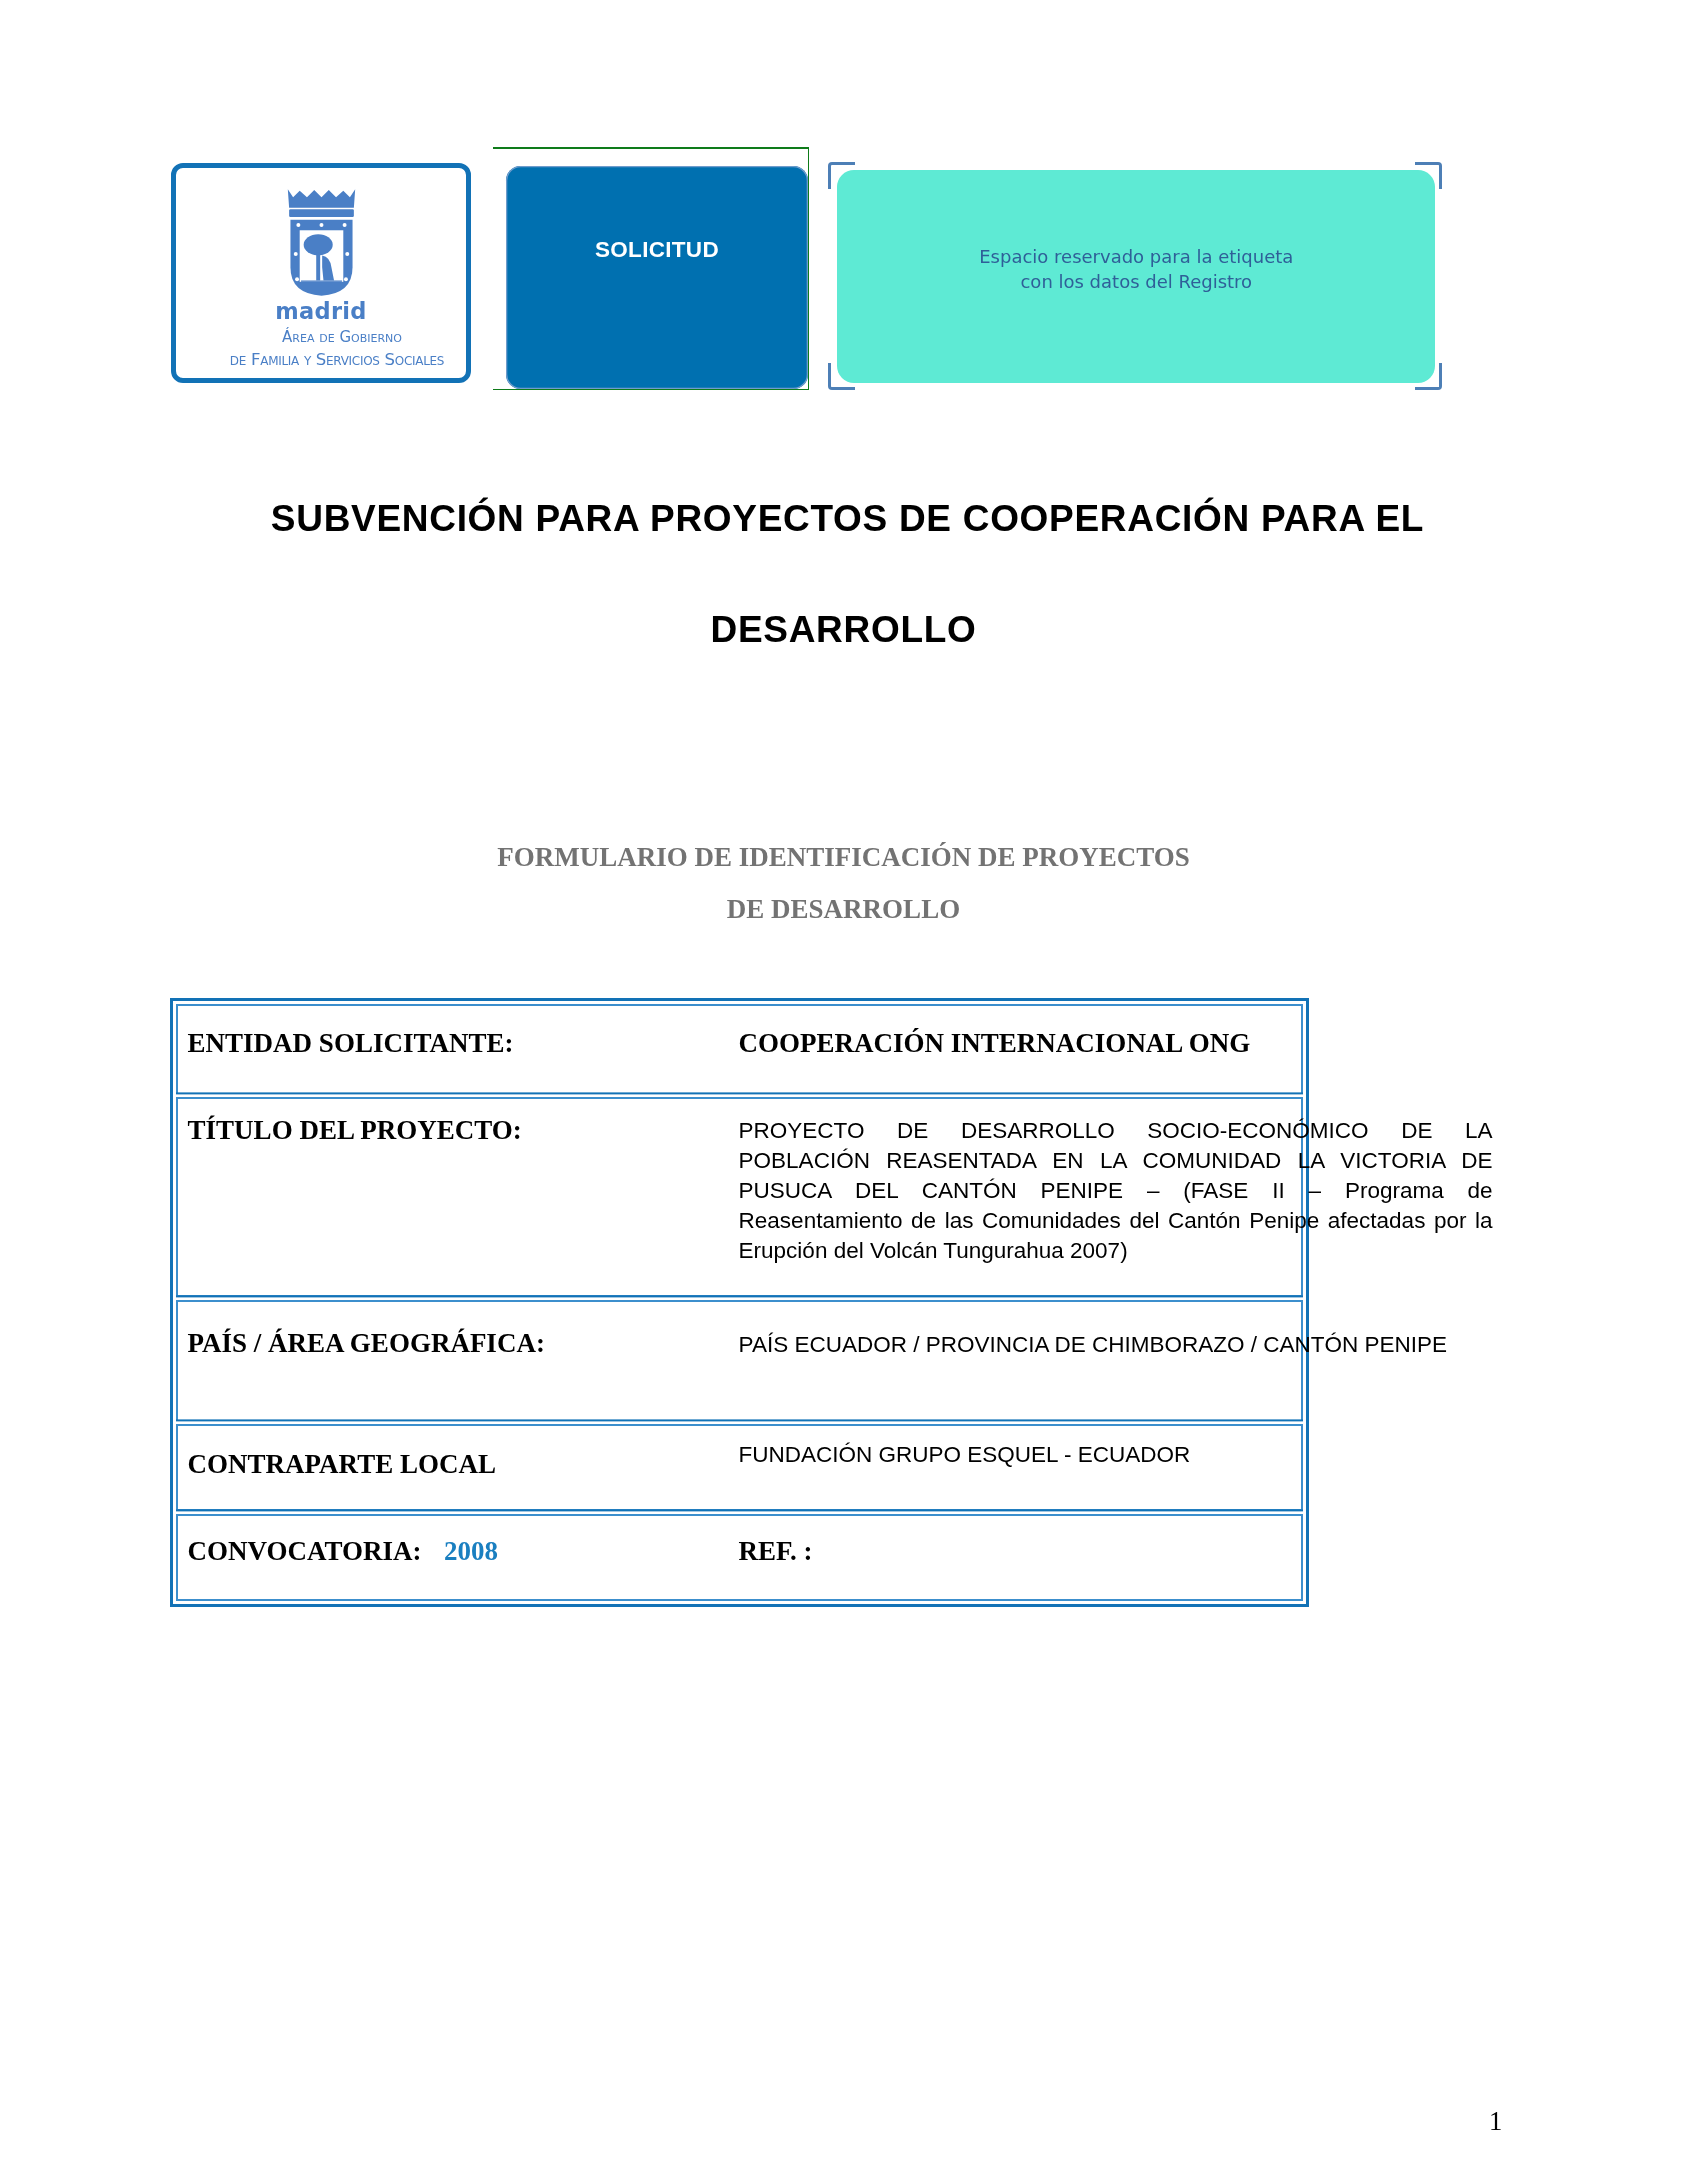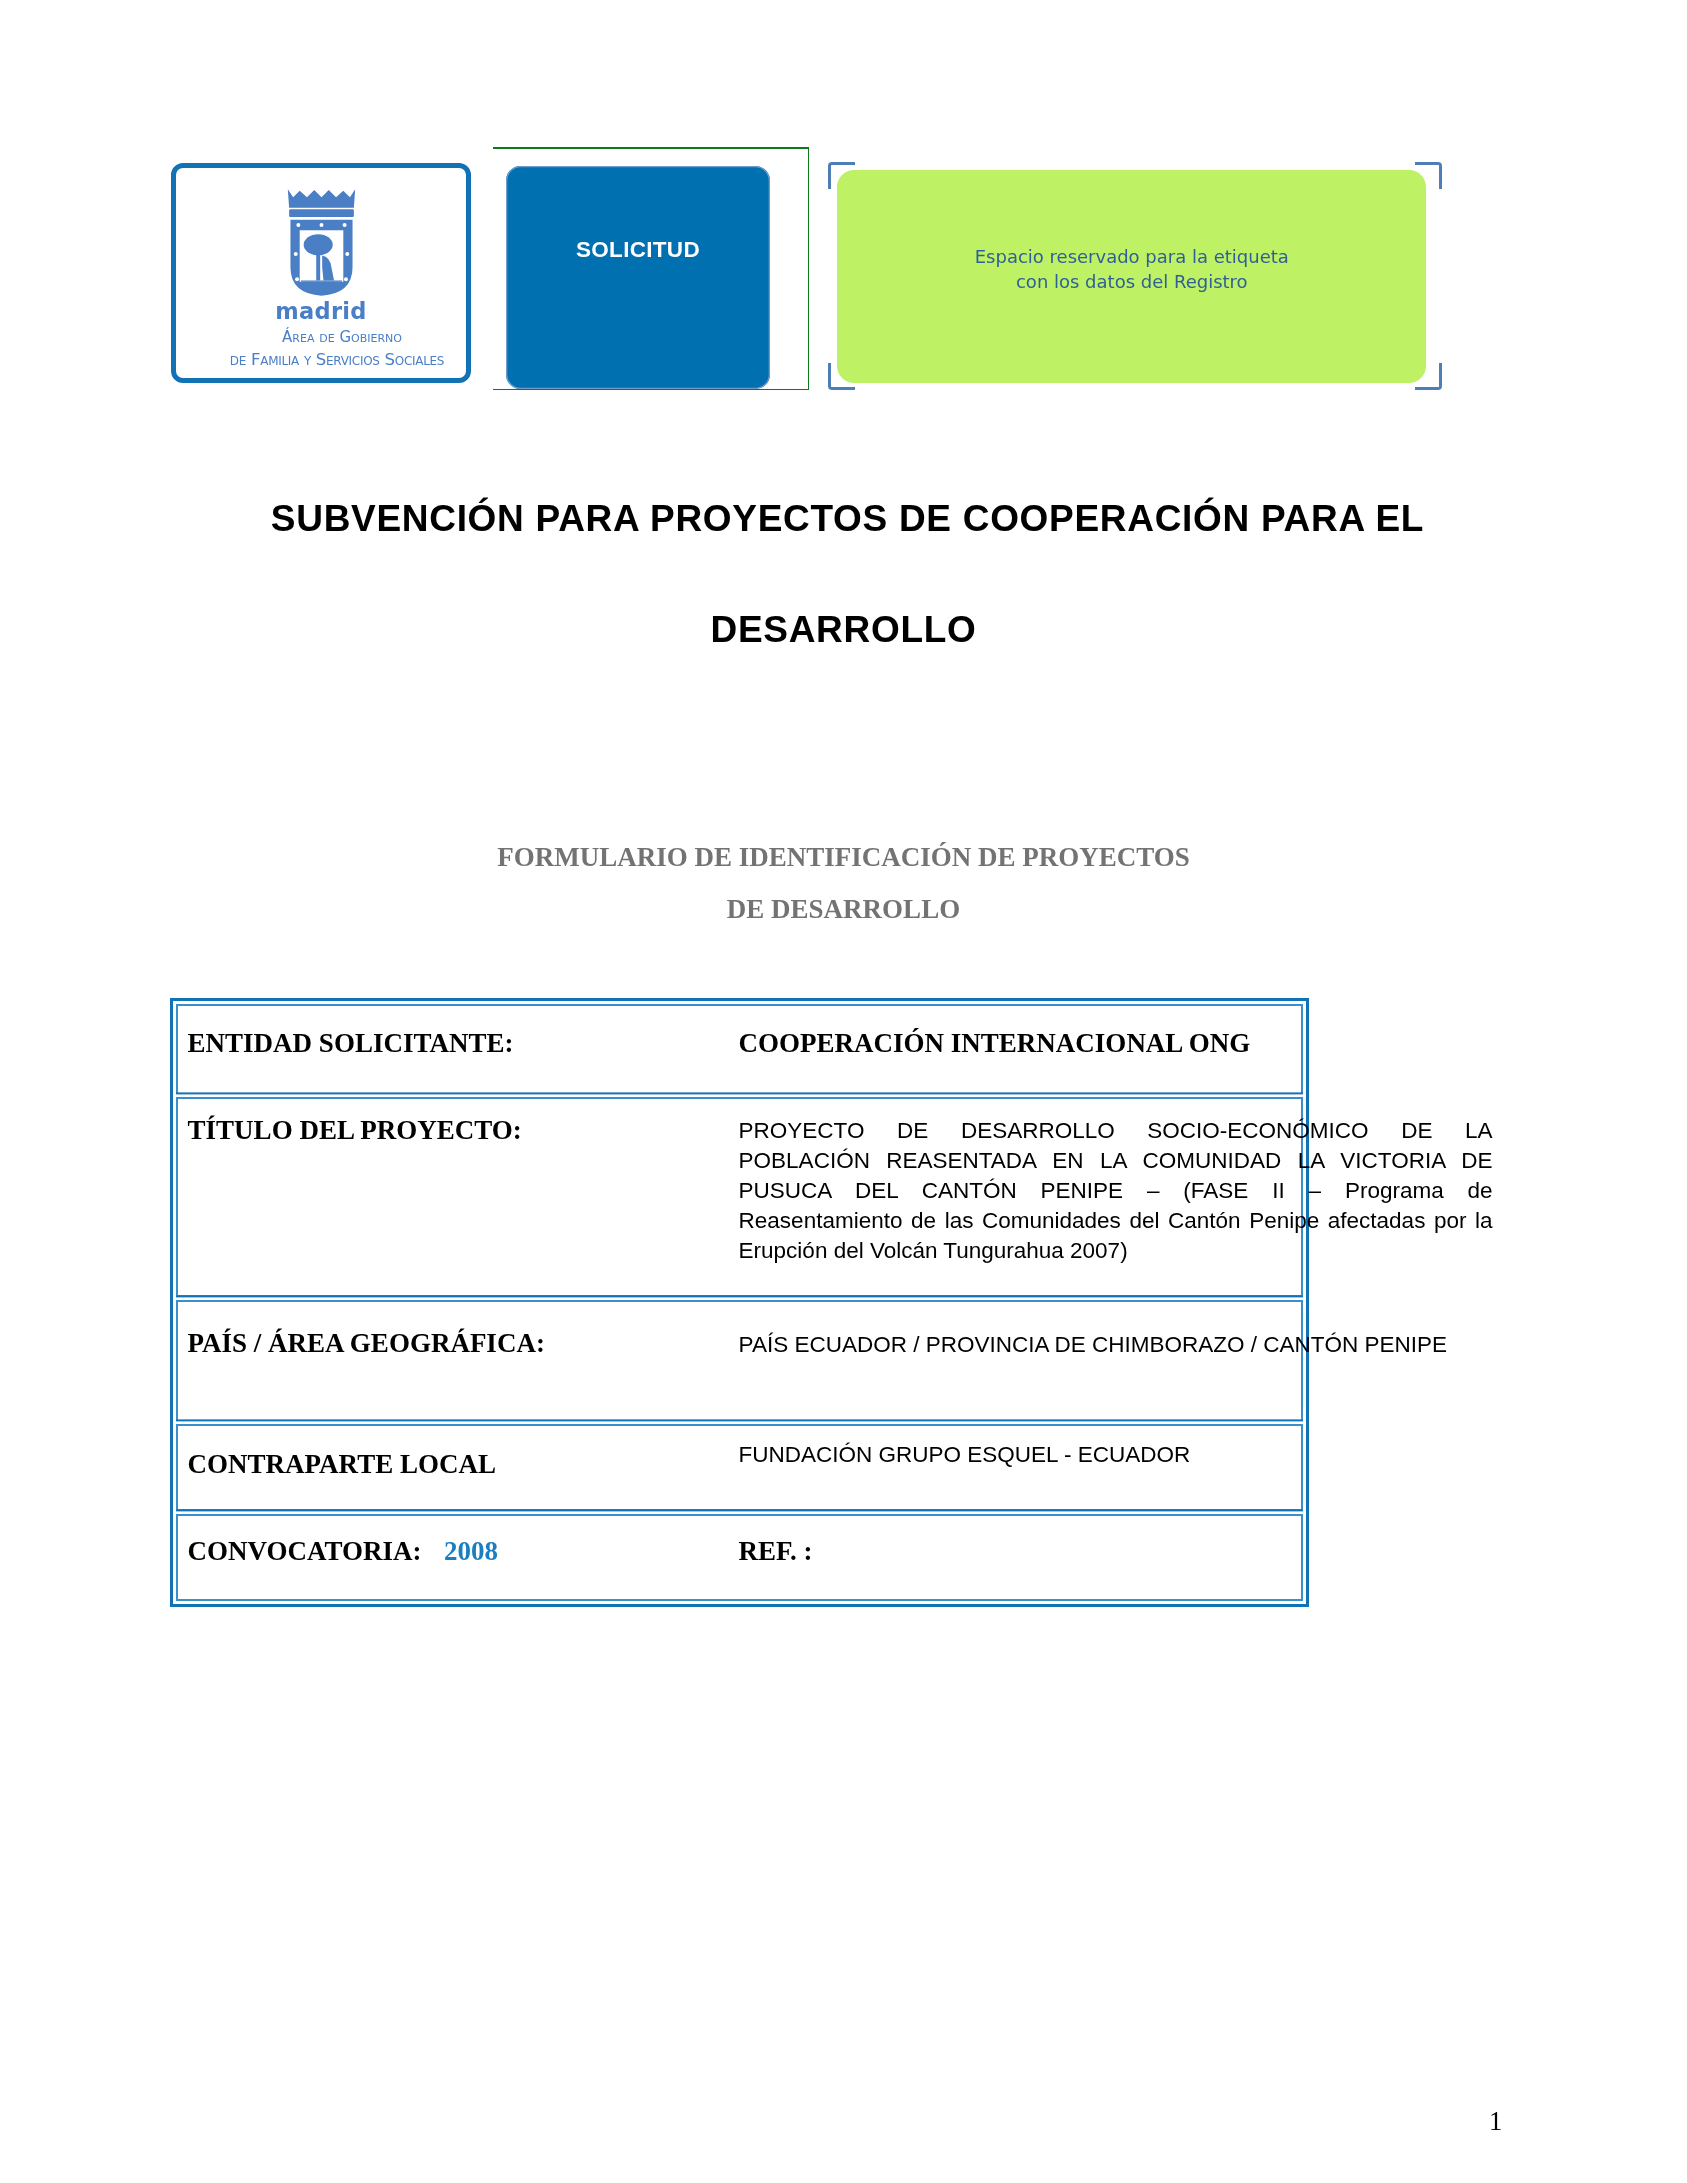--- a/index.html
+++ b/index.html
@@ -6,25 +6,25 @@
   body { width: 1687px; height: 2183px; position: relative; overflow: hidden; font-family: "Liberation Serif", serif; color: #000; }
 
   
   .logo-box { position: absolute; left: 171px; top: 163px; width: 300px; height: 220px; border: 5.3px solid #1272b6; border-radius: 12px; box-sizing: border-box; background: #fff; }
   .crest { position: absolute; left: 109px; top: 20px; width: 73px; height: 109px; }
   .logo-madrid { position: absolute; left: 0; right: 0; top: 130px; text-align: center; font-family: "DejaVu Sans", sans-serif; font-weight: bold; font-size: 22.5px; color: #4a7fc6; letter-spacing: 0.3px; }
   .logo-area1 { position: absolute; left: 0; right: 0; top: 160px; text-align: center; font-family: "DejaVu Sans", sans-serif; font-size: 15px; color: #4a7fc6; font-variant: small-caps; padding-left: 42px; }
   .logo-area2 { position: absolute; left: 0; right: 0; top: 182px; text-align: center; font-family: "DejaVu Sans", sans-serif; font-size: 16.5px; color: #4a7fc6; font-variant: small-caps; white-space: nowrap; letter-spacing: -0.3px; padding-left: 32px; }
 
   .solicitud-frame { position: absolute; left: 493px; top: 147px; width: 316px; height: 243px; border-top: 2px solid #0e7b1a; border-right: 0.7px solid #0e7b1a; border-bottom: 0.7px solid #0e7b1a; box-sizing: border-box; }
-  .solicitud-box { position: absolute; left: 506px; top: 166px; width: 264px; height: 223px; background: #0070b0; border-radius: 14.6px; box-shadow: 0 0 0 1.3px #6f9ccc inset; }
+  .solicitud-box { position: absolute; left: 506px; top: 166px; width: 302px; height: 223px; background: #0070b0; border-radius: 14.6px; box-shadow: 0 0 0 1.3px #6f9ccc inset; }
   .solicitud-label { position: absolute; left: 0; right: 0; top: 71px; text-align: center; font-family: "Liberation Sans", sans-serif; font-weight: bold; font-size: 22.5px; color: #ffffff; letter-spacing: 0.3px; }
 
   .registro-wrap { position: absolute; left: 828px; top: 162px; width: 614px; height: 228px; }
-  .registro-box { position: absolute; left: 9.3px; top: 8px; width: 589px; height: 213px; background: #bef264; border-radius: 17px; }
+  .registro-box { position: absolute; left: 9.3px; top: 8px; width: 589px; height: 213px; background: #5eead4; border-radius: 17px; padding-left: 9px; }
   .registro-text { position: absolute; left: 0; right: 0; top: 74px; text-align: center; font-family: "DejaVu Sans", sans-serif; font-size: 18px; line-height: 25px; color: #2f5f98; }
   .bracket { position: absolute; width: 24px; height: 24px; border-color: #4d7fb6; border-style: solid; border-width: 0; }
   .br-tl { left: 0; top: 0; border-left-width: 3.3px; border-top-width: 3.3px; border-top-left-radius: 4px; }
   .br-tr { right: 0; top: 0; border-right-width: 3.3px; border-top-width: 3.3px; border-top-right-radius: 4px; }
   .br-bl { left: 0; bottom: 0; border-left-width: 3.3px; border-bottom-width: 3.3px; border-bottom-left-radius: 4px; }
   .br-br { right: 0; bottom: 0; border-right-width: 3.3px; border-bottom-width: 3.3px; border-bottom-right-radius: 4px; }
 
   
   .main-title { position: absolute; left: 0; width: 1687px; text-align: center; font-family: "Liberation Sans", sans-serif; font-weight: bold; font-size: 37px; letter-spacing: 0.7px; }
   .t1 { top: 498px; left: 4px; }

